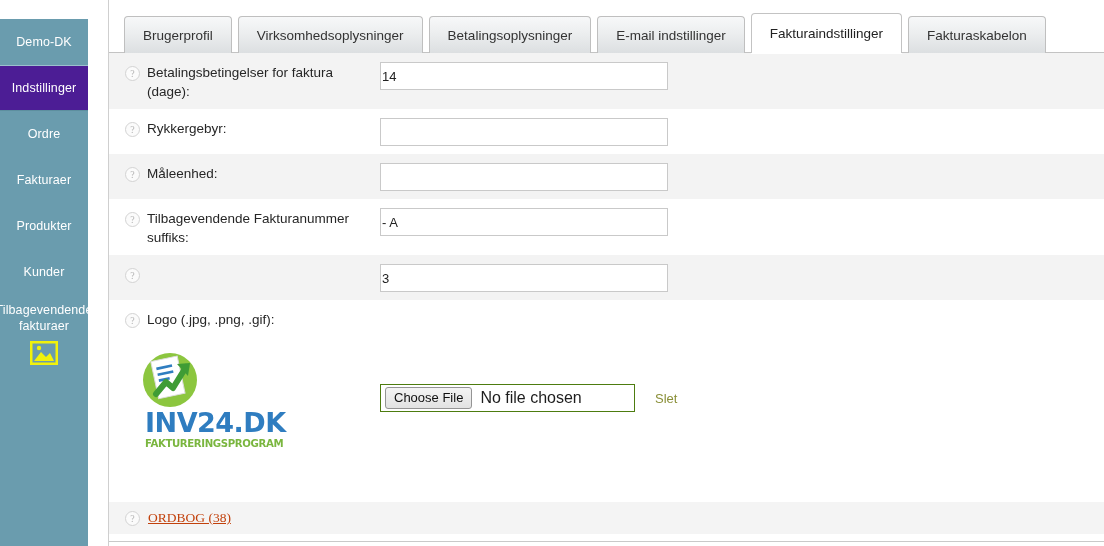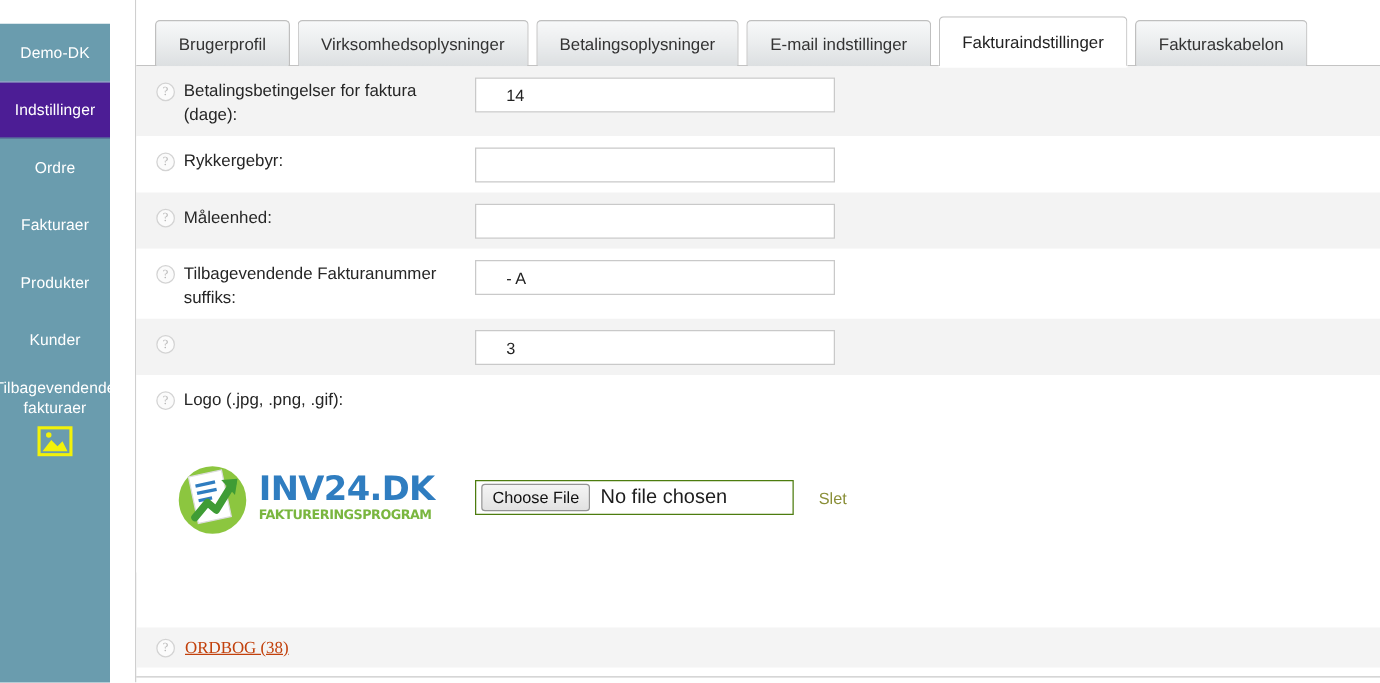--- a/index.html
+++ b/index.html
@@ -174,21 +174,21 @@
     user-select: none;
   }
 
   input.txt {
     width: 288px;
     height: 28px;
     border: 1px solid #c9c9c9;
     background: #ffffff;
     font-size: 13px;
     color: #222222;
-    padding: 2px 24px;
+    padding: 2px 1px;
     font-family: "Liberation Sans", sans-serif;
     outline: none;
   }
 
   
   .logo-row {
     display: flex;
     align-items: center;
     padding-left: 16px;
     height: 120px;
@@ -196,21 +196,22 @@
   }
   .logo-box {
     width: 255px;
     min-width: 255px;
     display: flex;
     align-items: center;
     padding-left: 14px;
   }
   .logo {
     display: flex;
-    align-items: center;
+    align-items: flex-start;
+    flex-direction: column;
   }
   .logo-mark { width: 62px; height: 62px; }
   .logo-words { margin-left: 6px; }
   .logo-title {
     font-size: 27px;
     font-weight: bold;
     color: #2f7dc0;
     letter-spacing: -0.5px;
     line-height: 28px;
     font-family: "DejaVu Sans", sans-serif;

